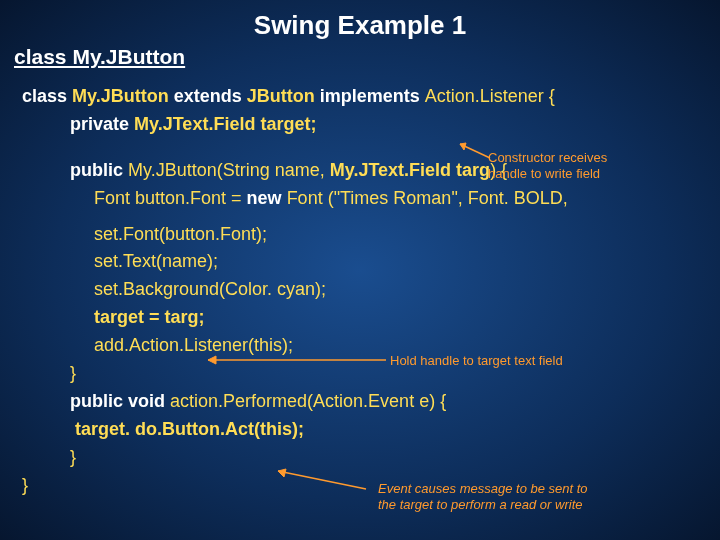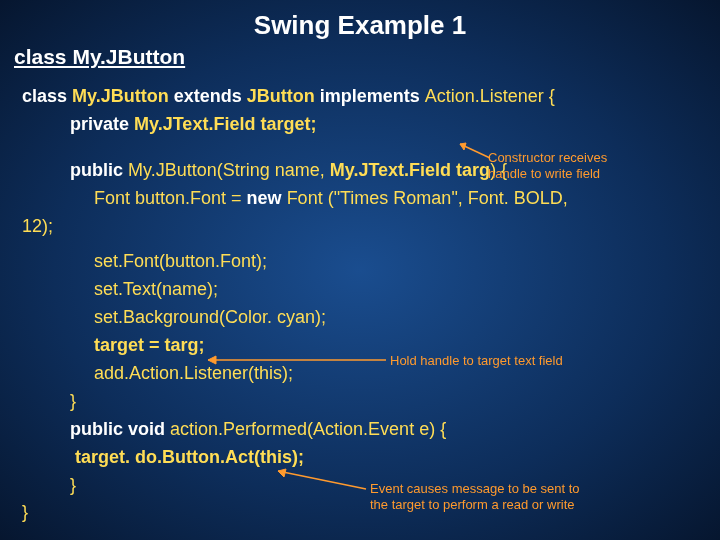--- a/index.html
+++ b/index.html
@@ -63,41 +63,40 @@
   <div class="line"><span class="b white">class </span><span class="b">My.JButton </span><span class="b white">extends </span><span class="b">JButton </span><span class="b white">implements </span><span>Action.Listener {</span></div>
 
   <div class="line pad1"><span class="b white">private </span><span class="b">My.JText.Field target;</span></div>
 
   <div style="height:18px"></div>
 
   <div class="line pad1"><span class="b white">public </span><span>My.JButton(String name, </span><span class="b">My.JText.Field targ</span><span>) {</span></div>
 
   <div class="line pad2"><span>Font button.Font = </span><span class="b white">new </span><span>Font ("Times Roman", Font. BOLD,</span></div>
 
-  <div class="line"><span>12);</span></div>
 
   <div style="height:8px"></div>
 
   <div class="line pad2"><span>set.Font(button.Font);</span></div>
   <div class="line pad2"><span>set.Text(name);</span></div>
   <div class="line pad2"><span>set.Background(Color. cyan);</span></div>
   <div class="line pad2"><span class="b">target = targ;</span></div>
   <div class="line pad2"><span>add.Action.Listener(this);</span></div>
   <div class="line pad3"><span>}</span></div>
 
   <div class="line pad3"><span class="b white">public void </span><span>action.Performed(Action.Event e) {</span></div>
   <div class="line pad3"><span class="b"> target. do.Button.Act(this);</span></div>
   <div class="line pad3"><span>}</span></div>
   <div class="line" style="padding-left:0px"><span>}</span></div>
 </div>
 
 <div class="note" style="left:488px; top:150px; white-space:pre;">Constructor receives
 handle to write field</div>
 <div class="note" style="left:390px; top:353px;">Hold handle to target text field</div>
-<div class="note" style="left:370px; top:481px; white-space:pre;">Event causes message to be sent to
+<div class="note" style="left:378px; top:481px; white-space:pre;font-style:italic;">Event causes message to be sent to
 the target to perform a read or write</div>
 
 <svg class="arrow" style="left:454px; top:140px;" width="40" height="24">
   <line x1="36" y1="18" x2="6" y2="4" stroke-width="1.5"></line>
   <polygon points="6,4 12,3 10,10"></polygon>
 </svg>
 
 <svg class="arrow" style="left:200px; top:352px;" width="190" height="16">
   <line x1="186" y1="8" x2="8" y2="8" stroke-width="1.5"></line>
   <polygon points="8,8 16,4 16,12"></polygon>

